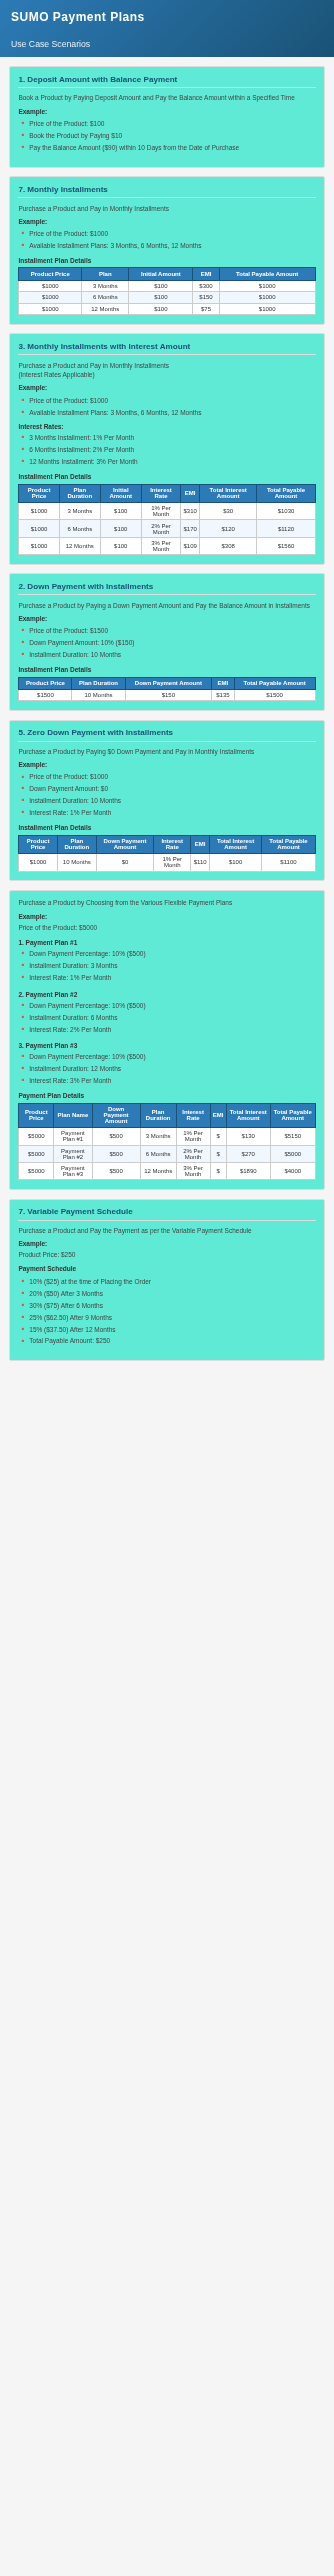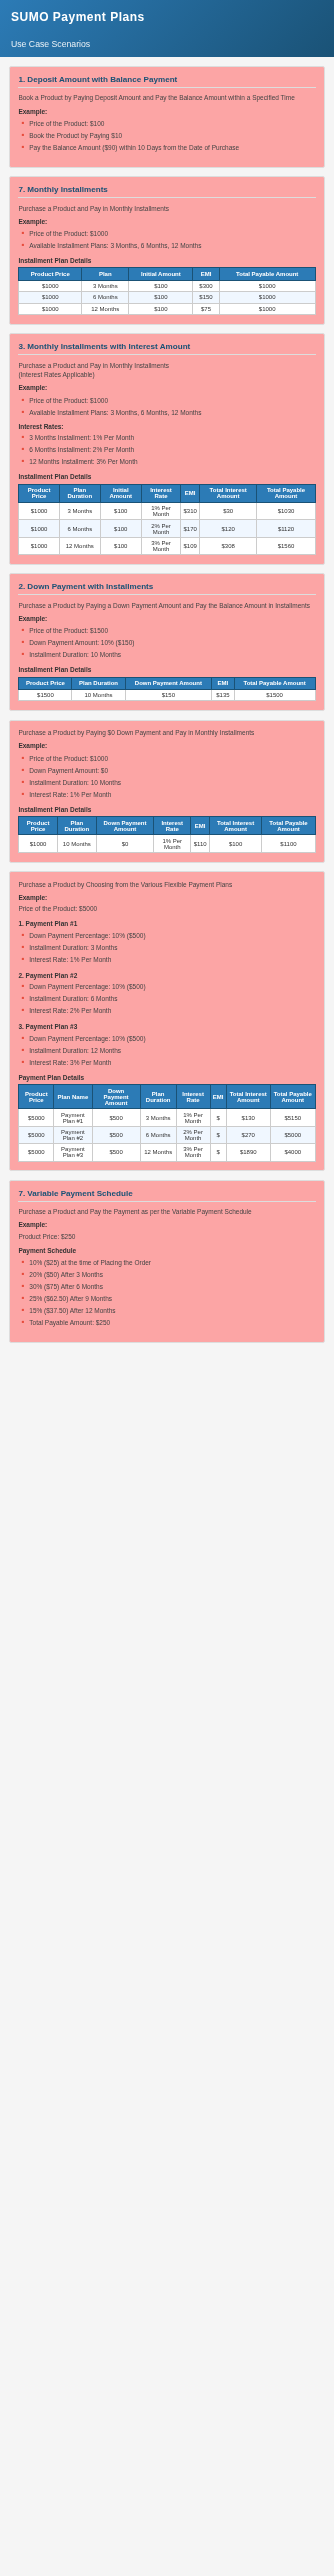--- a/index.html
+++ b/index.html
@@ -26,21 +26,21 @@
       margin-top: 15px;
       opacity: 0.9;
     }
 
     .content {
       padding: 0 8.7px 11px;
       background: #f5f5f5;
     }
 
     .section {
-      background: #fca5a5;
+      background: #5eead4;
       border: 0.5px solid #ddd;
       border-radius: 2.2px;
       margin-top: 8.7px;
       padding: 7.6px 8.7px 8.7px;
     }
 
     .section-title {
       font-size: 8.1px;
       font-weight: bold;
       color: #1a5276;
@@ -291,20 +291,21 @@
           <td>10 Months</td>
           <td>$150</td>
           <td>$135</td>
           <td>$1500</td>
         </tr>
       </tbody>
     </table>
   </div>
 
   <div class="section">
+    <div class="section-title">5. Zero Down Payment with Installments</div>
     <div class="desc">Purchase a Product by Paying $0 Down Payment and Pay in Monthly Installments</div>
     <div class="example-label">Example:</div>
     <ul class="bullet-list">
       <li>Price of the Product: $1000</li>
       <li>Down Payment Amount: $0</li>
       <li>Installment Duration: 10 Months</li>
       <li>Interest Rate: 1% Per Month</li>
     </ul>
     <div class="subsection-title">Installment Plan Details</div>
     <table>

